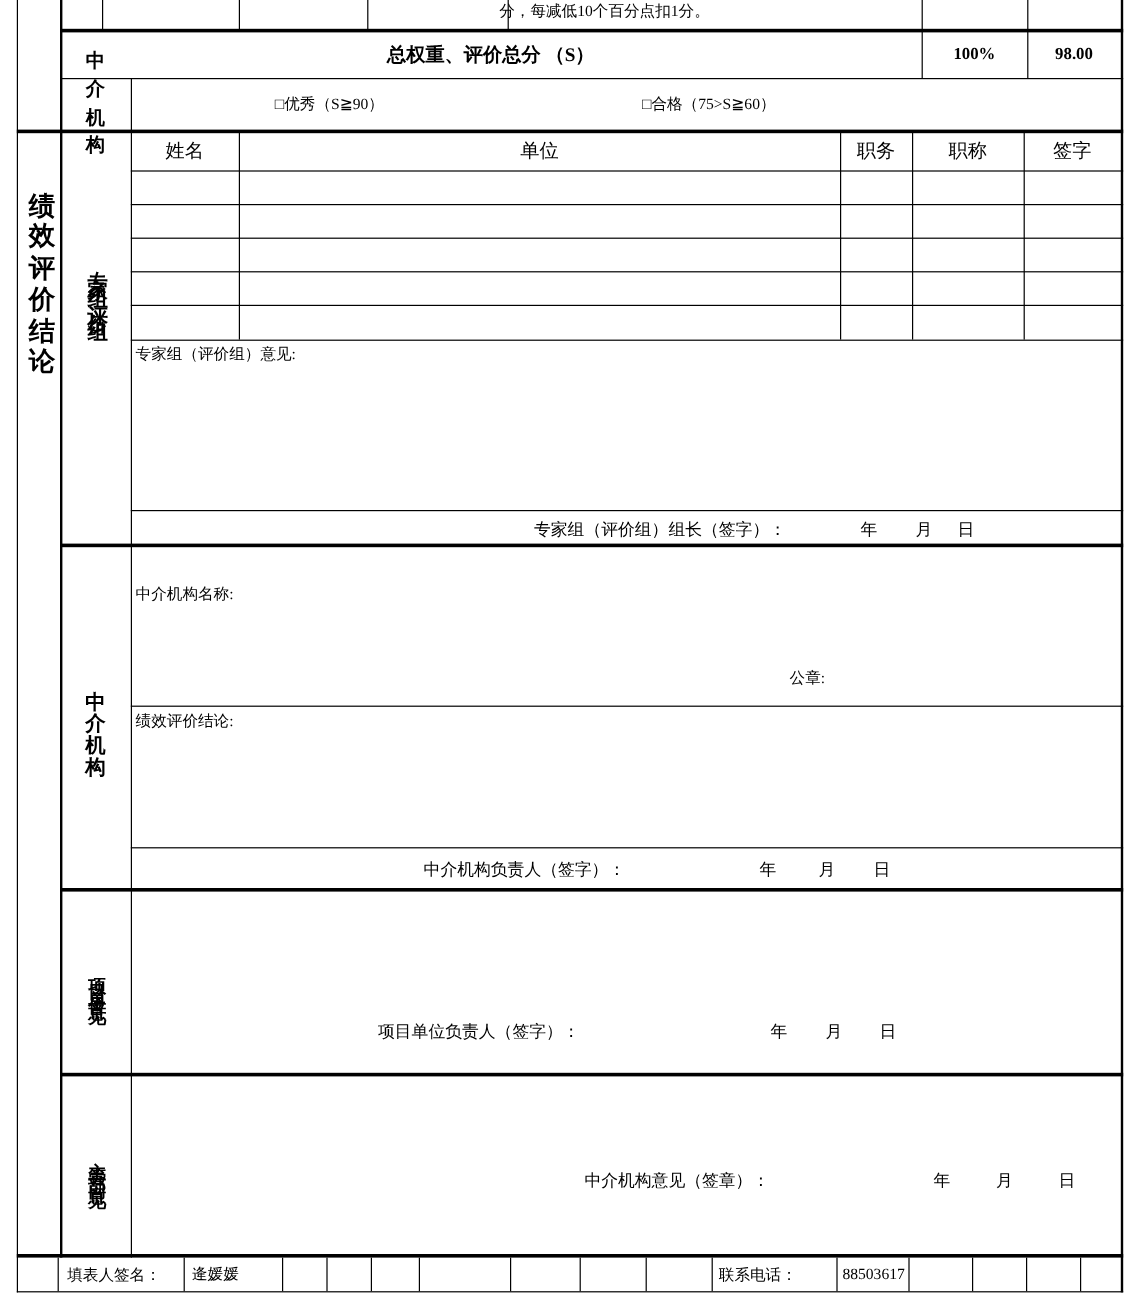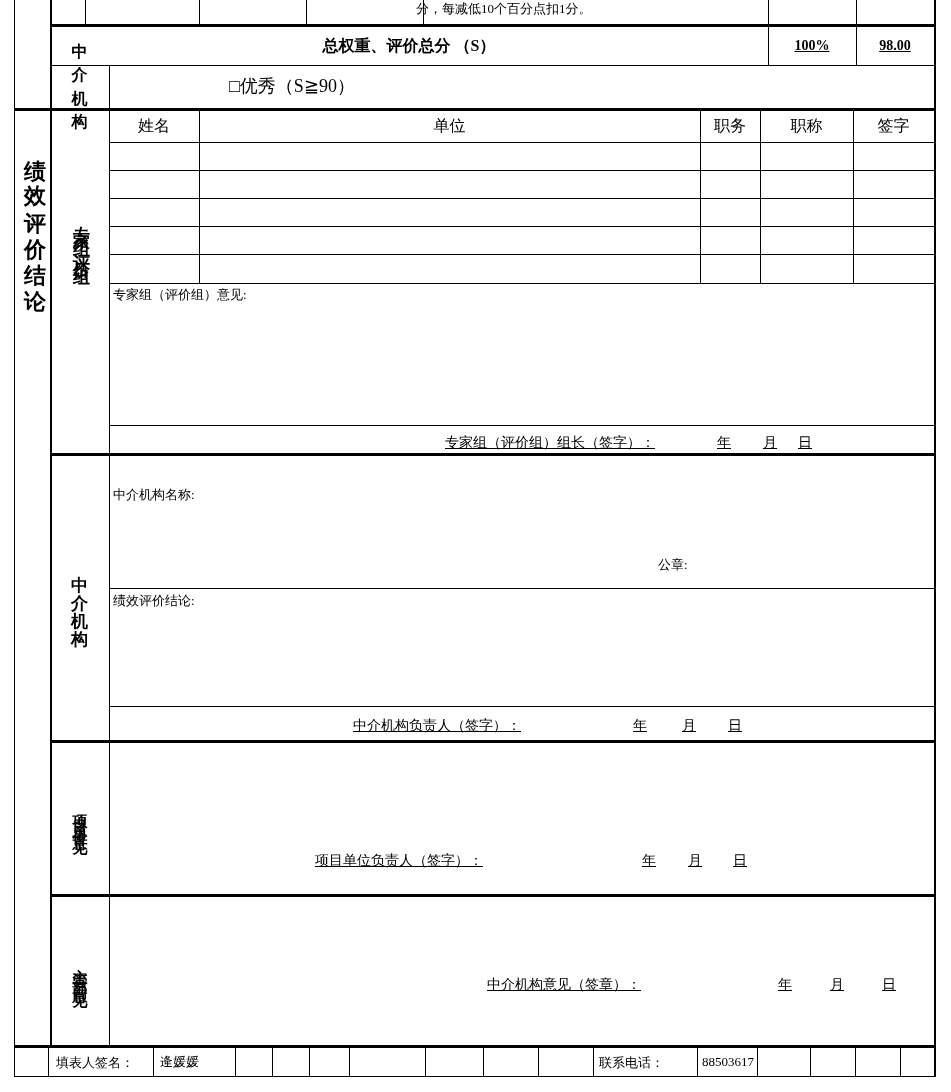--- a/index.html
+++ b/index.html
@@ -3,28 +3,28 @@
 <meta charset="utf-8">
 <style>
   html,body{margin:0;padding:0;background:#fff;}
   .page{position:relative;width:951px;height:1092px;background:#fff;
         font-family:"Liberation Serif","DejaVu Serif",serif;color:#000;overflow:hidden;}
   .vl{position:absolute;width:1px;background:#000;}
   .hl{position:absolute;height:1px;background:#000;}
   .w2{width:2px;}
   .h3{height:3px;}
   .t{position:absolute;font-size:13px;white-space:nowrap;line-height:1.2;}
-  .s14{font-size:14px;text-decoration:underline;}
+  .s14{font-size:14px;}
   .s16{font-size:16px;}
   .b{font-weight:bold;}
   .c{position:absolute;display:flex;align-items:center;justify-content:center;}
   .vert{writing-mode:vertical-rl;text-orientation:upright;}
   .vtxt{position:absolute;writing-mode:vertical-rl;text-orientation:upright;font-weight:bold;}
   .area{position:absolute;background:transparent;}
-  .opt{position:absolute;top:65px;height:29px;line-height:43px;font-size:18px;}
+  .opt{position:absolute;top:65px;height:29px;line-height:43px;font-size:13px;}
   .cellText{font-size:13px;white-space:nowrap;}
   .wrap2{display:inline-block;width:30px;word-break:break-all;text-align:center;line-height:1.45;}
 </style>
 </head>
 <body>
 
 <div class="page">
 
   <div class="vl" style="left:14px;top:0;height:1077px"></div>
   <div class="vl w2" style="left:50px;top:0;height:1048px"></div>
@@ -81,20 +81,21 @@
   <span class="t" style="left:416px;top:1px">分，每减低10个百分点扣1分。</span>
 
   <div class="c b s16" style="left:50px;top:27px;width:718px;height:38px">总权重、评价总分 （S）</div>
   <div class="c b s14" style="left:768px;top:27px;width:88px;height:38px">100%</div>
   <div class="c b s14" style="left:856px;top:27px;width:78px;height:38px">98.00</div>
 
   <div class="c" style="left:50px;top:65px;width:59px;height:43px">
     <span class="wrap2 b">中介机构</span>
   </div>
   <span class="opt" style="left:229px">□优秀（S≧90）</span>
+  <span class="opt" style="left:535px">□合格（75&gt;S≧60）</span>
 
   <span class="vtxt" style="left:20px;top:142px;font-size:22px;letter-spacing:26px">绩效评价结论</span>
 
   <span class="vtxt" style="left:70px;top:212px;font-size:17px;letter-spacing:7px;text-orientation:mixed">专家组（评价组）</span>
 
   <div class="c" style="left:109px;top:111px;width:90px;height:31px">姓名</div>
   <div class="c" style="left:199px;top:111px;width:501px;height:31px">单位</div>
   <div class="c" style="left:700px;top:111px;width:60px;height:31px">职务</div>
   <div class="c" style="left:760px;top:111px;width:93px;height:31px">职称</div>
   <div class="c" style="left:853px;top:111px;width:81px;height:31px">签字</div>

